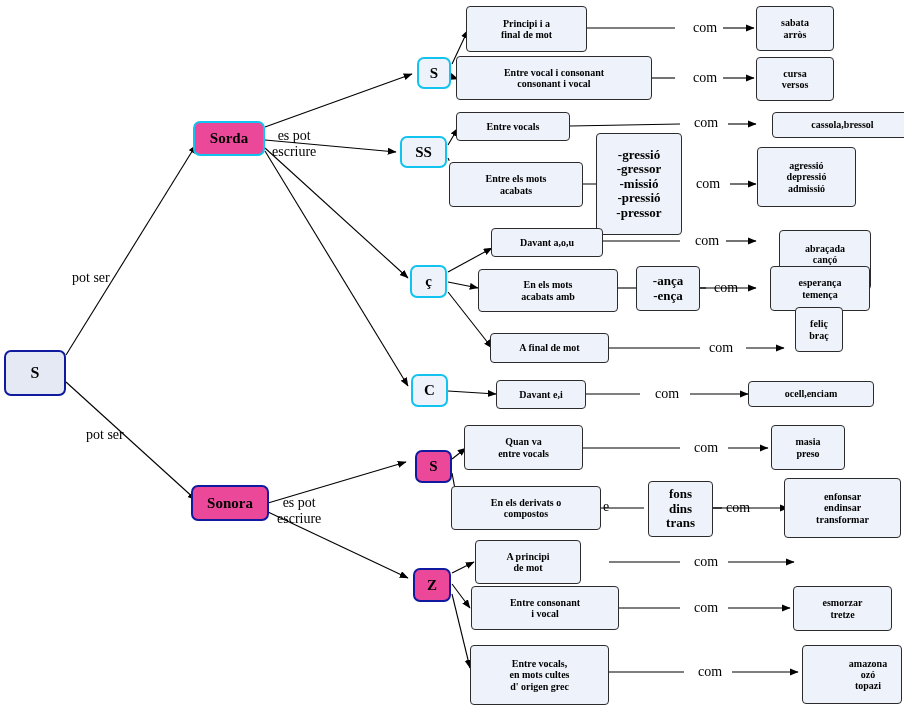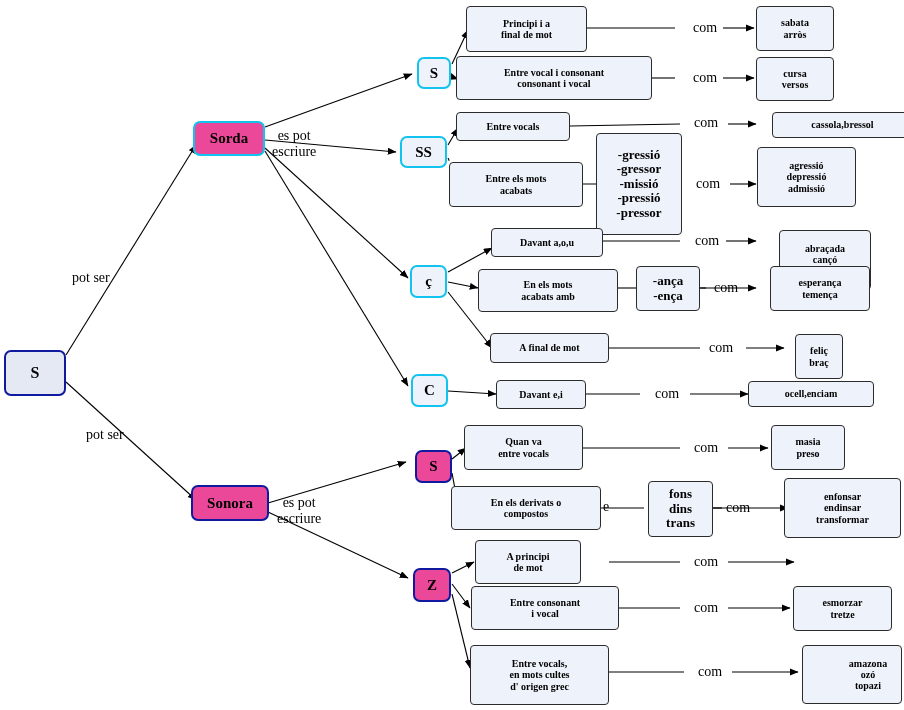--- a/index.html
+++ b/index.html
@@ -265,21 +265,21 @@
 depressió
 admissió</div>
 
   <div class="node box bold" style="left:779px; top:211px; width:92px; height:60px;margin-top:19px;">abraçada
 cançó
 vençut</div>
 
   <div class="node box bold" style="left:770px; top:266px; width:100px; height:45px;">esperança
 temença</div>
 
-  <div class="node box bold" style="left:795px; top:334px; width:48px; height:45px;">feliç
+  <div class="node box bold" style="left:795px; top:307px; width:48px; height:45px;">feliç
 braç</div>
 
   <div class="node box bold" style="left:748px; top:381px; width:126px; height:26px;">ocell,enciam</div>
 
   <div class="node box bold" style="left:771px; top:425px; width:74px; height:45px;">masia
 preso</div>
 
   <div class="node box bold" style="left:784px; top:478px; width:117px; height:60px;">enfonsar
 endinsar
 transformar</div>

